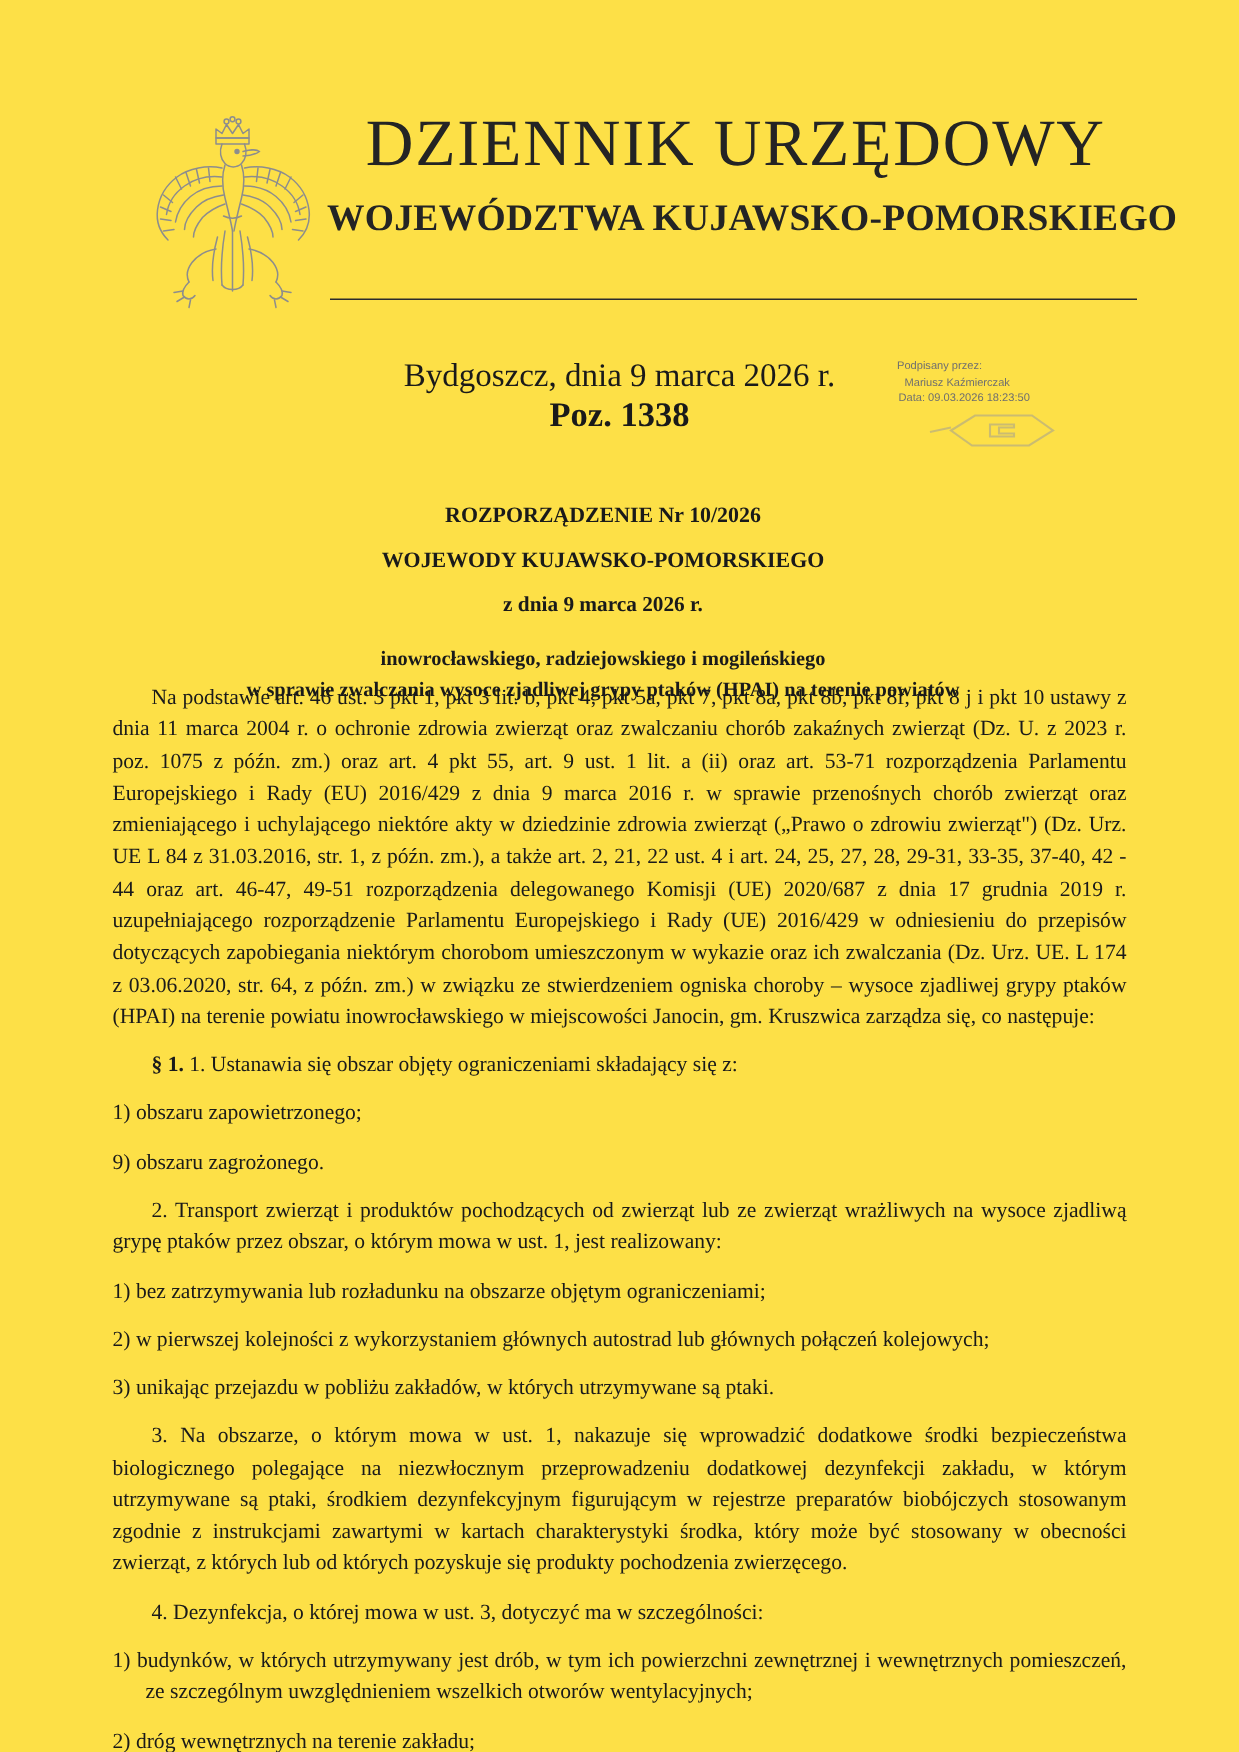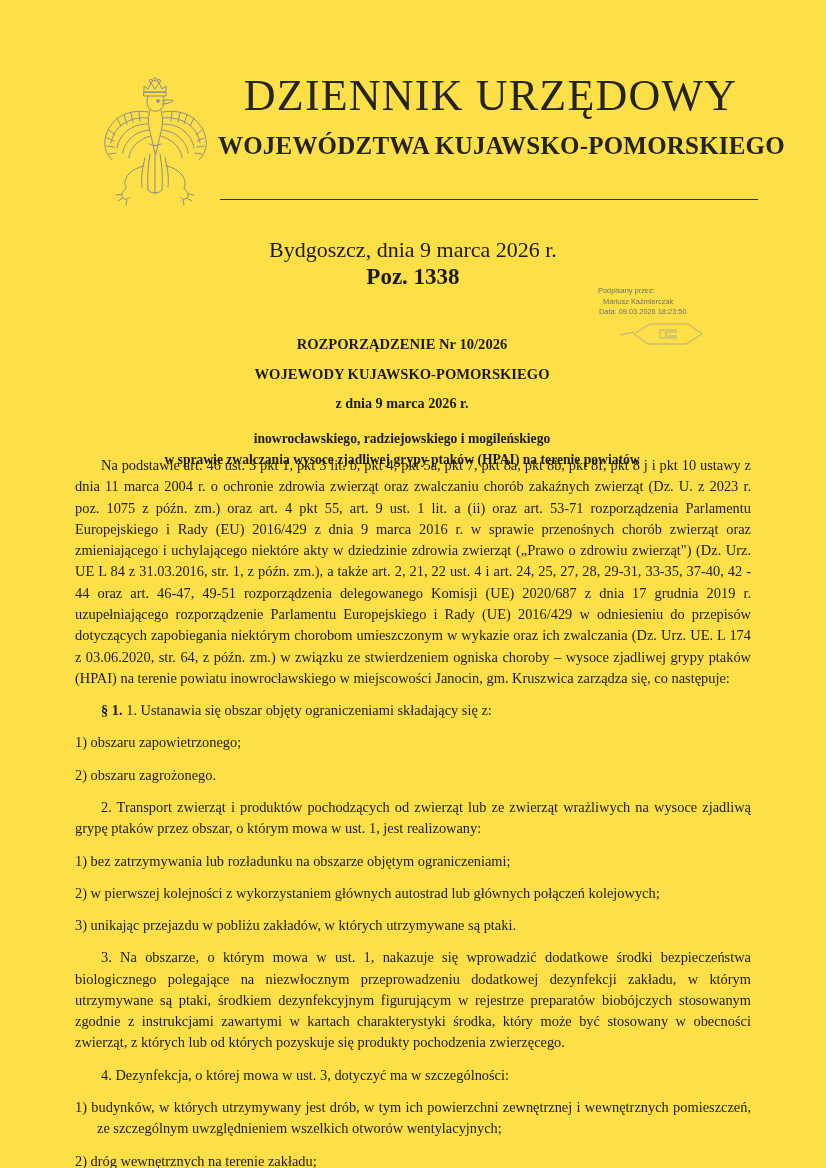--- a/index.html
+++ b/index.html
@@ -95,21 +95,20 @@
 
   
   .esign {
     position: absolute;
     left: 596px;
     top: 239px;
     width: 132px;
     font-family: "Liberation Sans", "DejaVu Sans", sans-serif;
     color: #6f6f6f;
     line-height: 1.42;
-    margin-top: 47px;
   }
   .esign-line { font-size: 7.4px; white-space: nowrap; }
   .esign-line.l1 { padding-left: 2px; }
   .esign-line.l2 { padding-left: 7px; }
   .esign-line.l3 { padding-left: 3px; }
   .esign-mark {
     margin-top: 3px;
     margin-left: 18px;
     width: 92px;
     height: 26px;
@@ -263,21 +262,21 @@
     <div class="act-subject">w sprawie zwalczania wysoce zjadliwej grypy ptaków (HPAI) na terenie powiatów</div>
   </div>
 
   <div class="body-text">
 
     <p class="para indent">Na podstawie  art. 46 ust. 3 pkt 1,  pkt 3 lit.  b,  pkt 4,  pkt 5a,  pkt 7,  pkt 8a,  pkt 8b,  pkt 8f,  pkt 8 j i pkt 10 ustawy  z dnia  11 marca  2004 r.  o ochronie  zdrowia  zwierząt  oraz  zwalczaniu  chorób  zakaźnych zwierząt  (Dz. U.  z 2023 r.  poz. 1075 z późn.  zm.)  oraz  art. 4 pkt 55,  art. 9 ust. 1 lit.  a (ii)  oraz  art. 53-71 rozporządzenia  Parlamentu  Europejskiego  i Rady  (EU)  2016/429  z dnia  9 marca  2016 r.  w sprawie przenośnych chorób zwierząt oraz zmieniającego i uchylającego niektóre akty w dziedzinie zdrowia zwierząt („Prawo  o zdrowiu  zwierząt")  (Dz. Urz.  UE L  84 z 31.03.2016,  str.  1,  z późn.  zm.), a także  art. 2, 21, 22 ust. 4 i art. 24, 25, 27, 28, 29-31, 33-35, 37-40, 42 - 44 oraz art. 46-47, 49-51 rozporządzenia delegowanego Komisji (UE) 2020/687 z dnia 17 grudnia 2019 r. uzupełniającego rozporządzenie Parlamentu Europejskiego i Rady  (UE)  2016/429  w odniesieniu  do  przepisów  dotyczących  zapobiegania  niektórym  chorobom umieszczonym  w wykazie  oraz  ich  zwalczania  (Dz.  Urz.  UE. L  174 z 03.06.2020,  str.  64,  z późn.  zm.) w związku ze stwierdzeniem  ogniska choroby – wysoce zjadliwej grypy ptaków (HPAI) na terenie powiatu inowrocławskiego w miejscowości Janocin, gm. Kruszwica zarządza się, co następuje:</p>
 
     <p class="para indent gap"><span class="sec-mark">§ 1.</span><span> 1. Ustanawia się obszar objęty ograniczeniami składający się z:</span></p>
 
     <p class="item">1) obszaru zapowietrzonego;</p>
-    <p class="item">2) obszaru zagrożonego.</p>
+    <p class="item">9) obszaru zagrożonego.</p>
 
     <p class="para indent gap">2. Transport zwierząt i produktów pochodzących od zwierząt lub ze zwierząt wrażliwych na wysoce zjadliwą grypę ptaków przez obszar, o którym mowa w ust. 1, jest realizowany:</p>
     <p class="item">1) bez zatrzymywania lub rozładunku na obszarze objętym ograniczeniami;</p>
     <p class="item">2) w pierwszej kolejności z wykorzystaniem głównych autostrad lub głównych połączeń kolejowych;</p>
     <p class="item">3) unikając przejazdu w pobliżu zakładów, w których utrzymywane są ptaki.</p>
 
     <p class="para indent gap">3. Na obszarze, o którym mowa w ust. 1, nakazuje się wprowadzić dodatkowe środki bezpieczeństwa biologicznego polegające na niezwłocznym przeprowadzeniu dodatkowej dezynfekcji zakładu, w którym utrzymywane są ptaki, środkiem dezynfekcyjnym figurującym w rejestrze preparatów biobójczych stosowanym zgodnie z instrukcjami zawartymi w kartach charakterystyki środka, który może być stosowany w obecności zwierząt, z których lub od których pozyskuje się produkty pochodzenia zwierzęcego.</p>
 
     <p class="para indent gap">4. Dezynfekcja, o której mowa w ust. 3, dotyczyć ma w szczególności:</p>
     <p class="item wrap2">1) budynków,  w których  utrzymywany  jest  drób,  w tym  ich  powierzchni  zewnętrznej  i wewnętrznych pomieszczeń, ze szczególnym uwzględnieniem wszelkich otworów wentylacyjnych;</p>

